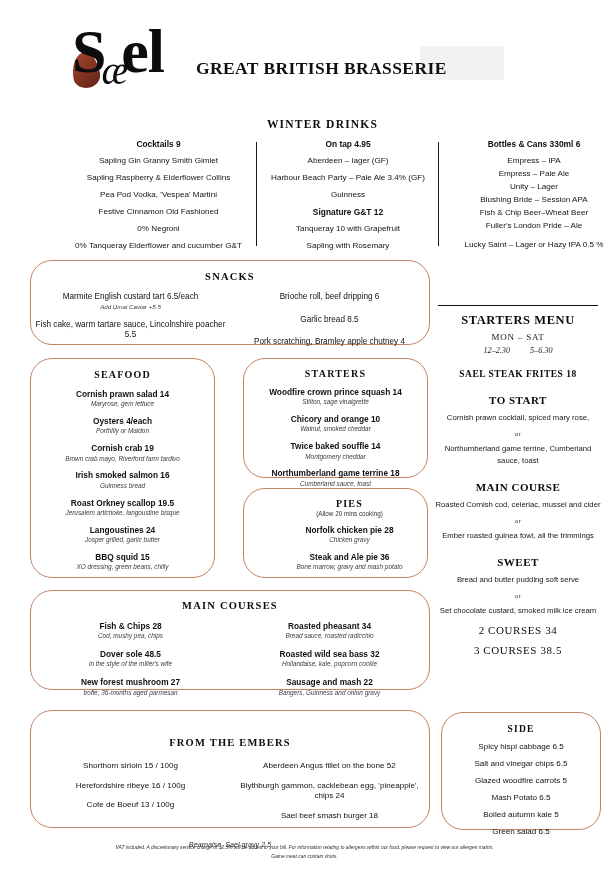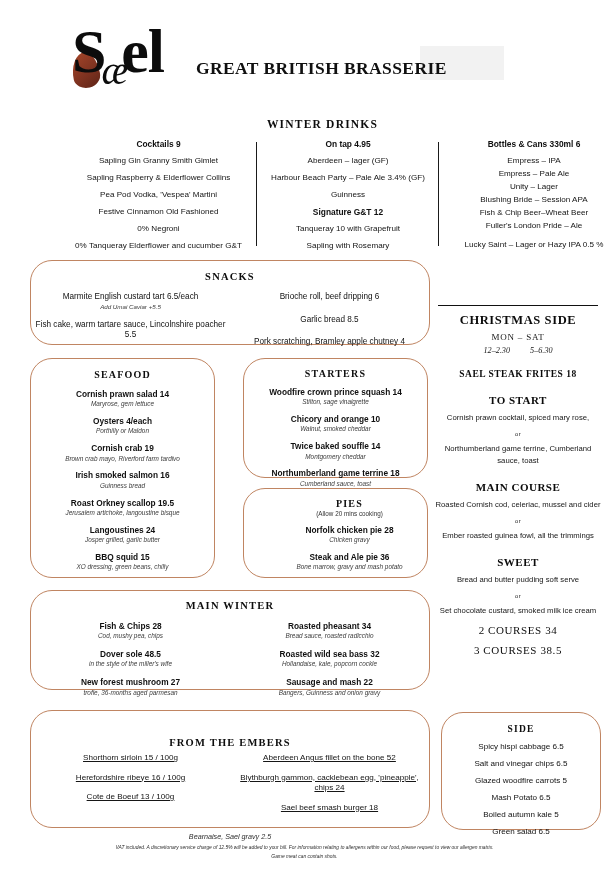--- a/index.html
+++ b/index.html
@@ -146,21 +146,21 @@
   
   #main-courses { left: 30px; top: 590px; width: 400px; height: 100px; }
   #main-courses .sect-title { font-size: 10.5px; margin-top: 9px; }
   .mc-cols { display: flex; margin-top: 10px; }
   .mc-col { flex: 1; }
   .mc-col .item { margin-bottom: 8px; }
 
   
   #embers { left: 30px; top: 710px; width: 400px; height: 118px; }
   #embers .sect-title { font-size: 10.5px; margin-top: 26px; }
-  .em-cols { display: flex; margin-top: 5px; text-decoration: underline; }
+  .em-cols { display: flex; margin-top: 13px; }
   .em-col { flex: 1; }
   .em-line { font-size: 8.1px; text-align: center; color: #121212; margin-bottom: 9px; line-height: 1.3; }
   .em-foot { font-size: 7.2px; font-style: italic; text-align: center; color: #2e2e2e; margin-top: 10px; }
 
   
   #christmas { position: absolute; left: 435px; top: 305px; width: 166px; height: 390px; }
   .xmas-rule { width: 160px; height: 1.3px; background: #111; margin: 0 auto; }
   .xmas-title {
     font-family: "Liberation Serif", serif; font-weight: 700;
     font-size: 12.5px; text-align: center; letter-spacing: 0.6px;
@@ -341,21 +341,21 @@
         <div class="item-desc">Chicken gravy</div>
       </div>
       <div class="item">
         <div class="item-name">Steak and Ale pie 36</div>
         <div class="item-desc">Bone marrow, gravy and mash potato</div>
       </div>
     </div>
   </div>
 
   <div class="box" id="main-courses">
-    <div class="sect-title">MAIN WINTER</div>
+    <div class="sect-title">MAIN COURSES</div>
     <div class="mc-cols">
       <div class="mc-col">
         <div class="item">
           <div class="item-name">Fish &amp; Chips 28</div>
           <div class="item-desc">Cod, mushy pea, chips</div>
         </div>
         <div class="item">
           <div class="item-name">Dover sole 48.5</div>
           <div class="item-desc">in the style of the miller's wife</div>
         </div>
@@ -393,21 +393,21 @@
         <div class="em-line">Aberdeen Angus fillet on the bone 52</div>
         <div class="em-line">Blythburgh gammon, cacklebean egg, 'pineapple', chips 24</div>
         <div class="em-line">Sael beef smash burger 18</div>
       </div>
     </div>
     <div class="em-foot">Bearnaise, Sael gravy 2.5</div>
   </div>
 
   <div id="christmas">
     <div class="xmas-rule"></div>
-    <div class="xmas-title">CHRISTMAS SIDE</div>
+    <div class="xmas-title">STARTERS MENU</div>
     <div class="xmas-days">MON – SAT</div>
     <div class="xmas-times"><span>12–2.30</span><span>5–6.30</span></div>
     <div class="xmas-steak">SAEL STEAK FRITES 18</div>
 
     <div class="xmas-head">TO START</div>
     <div class="xmas-line">Cornish prawn cocktail, spiced mary rose,</div>
     <div class="xmas-or">or</div>
     <div class="xmas-line">Northumberland game terrine, Cumberland sauce, toast</div>
 
     <div class="xmas-head">MAIN COURSE</div>

